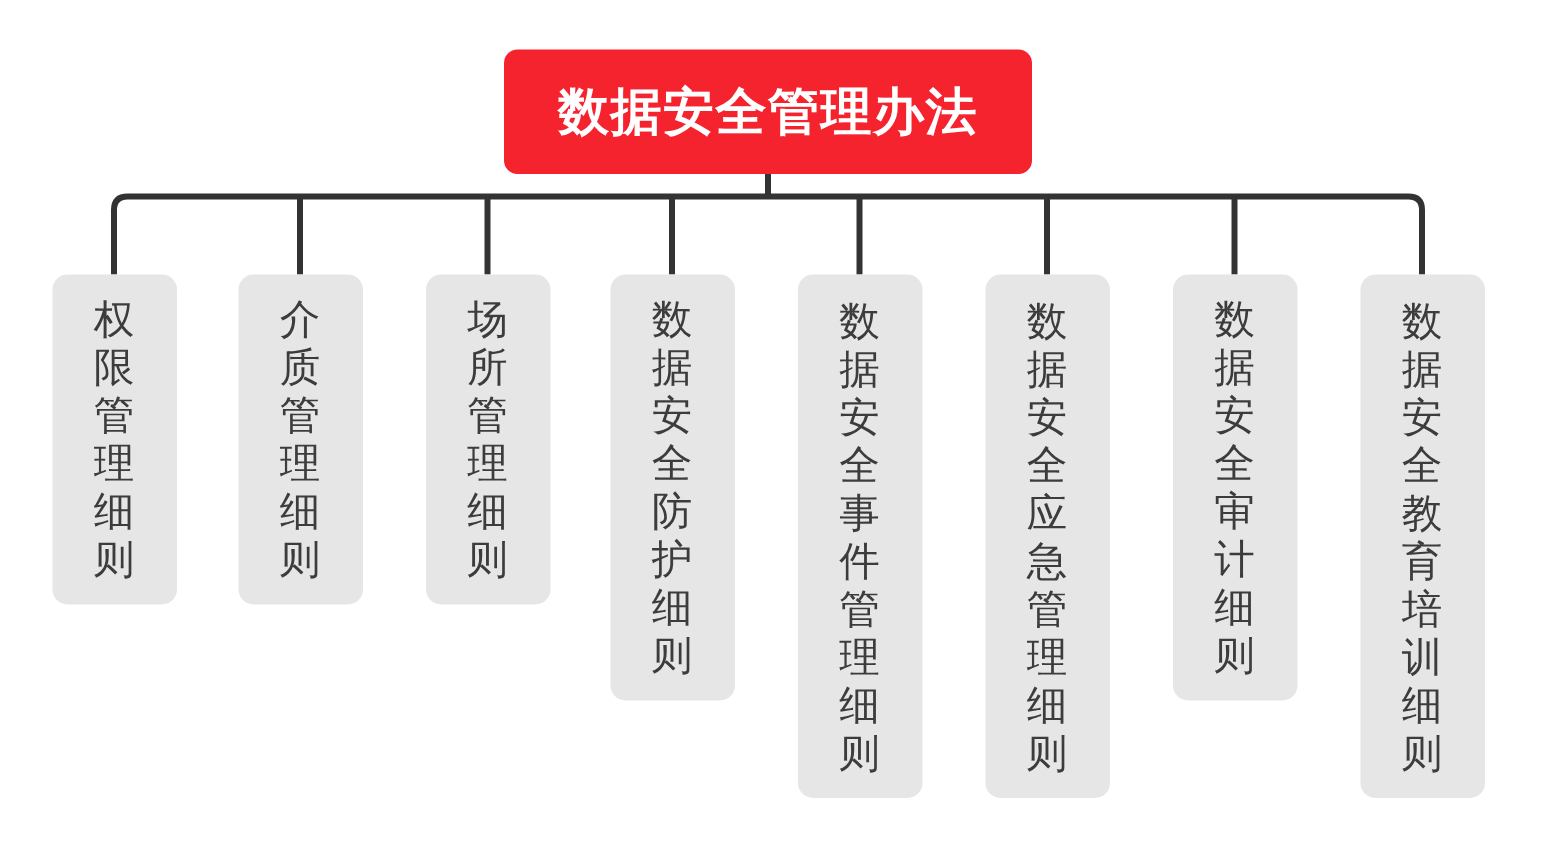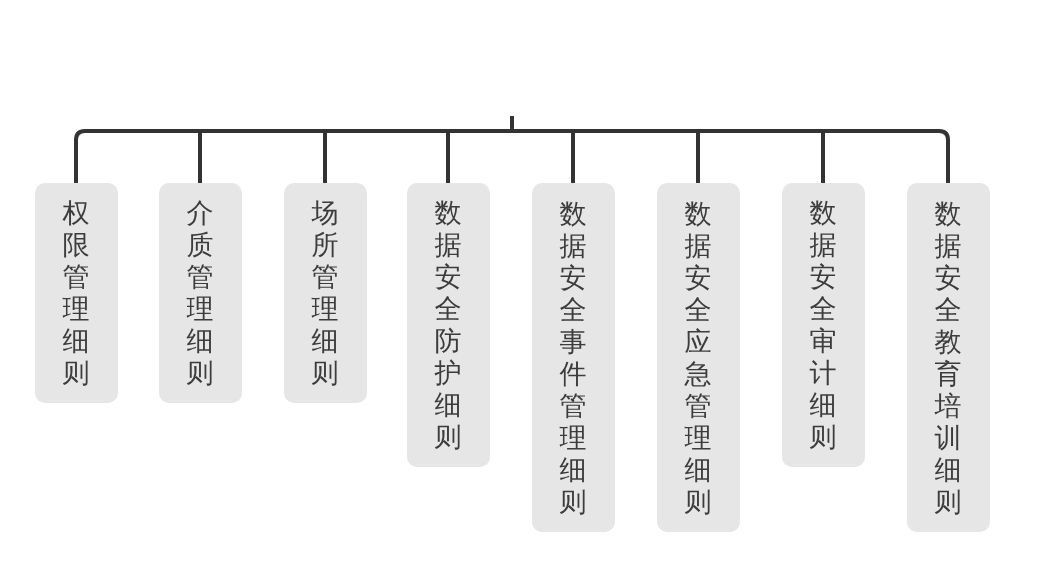--- a/index.html
+++ b/index.html
@@ -90,20 +90,23 @@
       <path d="M 76 140 L 76 183" fill="none" stroke="#333333" stroke-width="4" stroke-linecap="butt"></path>
       <path d="M 200 131 L 200 183" fill="none" stroke="#333333" stroke-width="4" stroke-linecap="butt"></path>
       <path d="M 325 131 L 325 183" fill="none" stroke="#333333" stroke-width="4" stroke-linecap="butt"></path>
       <path d="M 448 131 L 448 183" fill="none" stroke="#333333" stroke-width="4" stroke-linecap="butt"></path>
       <path d="M 573 131 L 573 183" fill="none" stroke="#333333" stroke-width="4" stroke-linecap="butt"></path>
       <path d="M 698 131 L 698 183" fill="none" stroke="#333333" stroke-width="4" stroke-linecap="butt"></path>
       <path d="M 823 131 L 823 183" fill="none" stroke="#333333" stroke-width="4" stroke-linecap="butt"></path>
       <path d="M 948 140 L 948 183" fill="none" stroke="#333333" stroke-width="4" stroke-linecap="butt"></path>
     </svg>
 
+  <div id="root-node" style="left: 336px; top: 33px; width: 352px; height: 83px; background: rgb(245, 35, 46);">
+    <span id="root-node-label" style="color: rgb(255, 255, 255);">数据安全管理办法</span>
+  </div>
 
   <div id="children-layer">
       <div class="child-node" style="left: 34.5px; top: 183px; width: 83px; height: 220px; background: rgb(230, 230, 230); border-radius: 10px;">
         <div class="child-node-label" aria-label="权限管理细则" style="color: rgb(60, 60, 60); line-height: 32px;">
           <span class="child-node-char">权</span>
           <span class="child-node-char">限</span>
           <span class="child-node-char">管</span>
           <span class="child-node-char">理</span>
           <span class="child-node-char">细</span>
           <span class="child-node-char">则</span>

